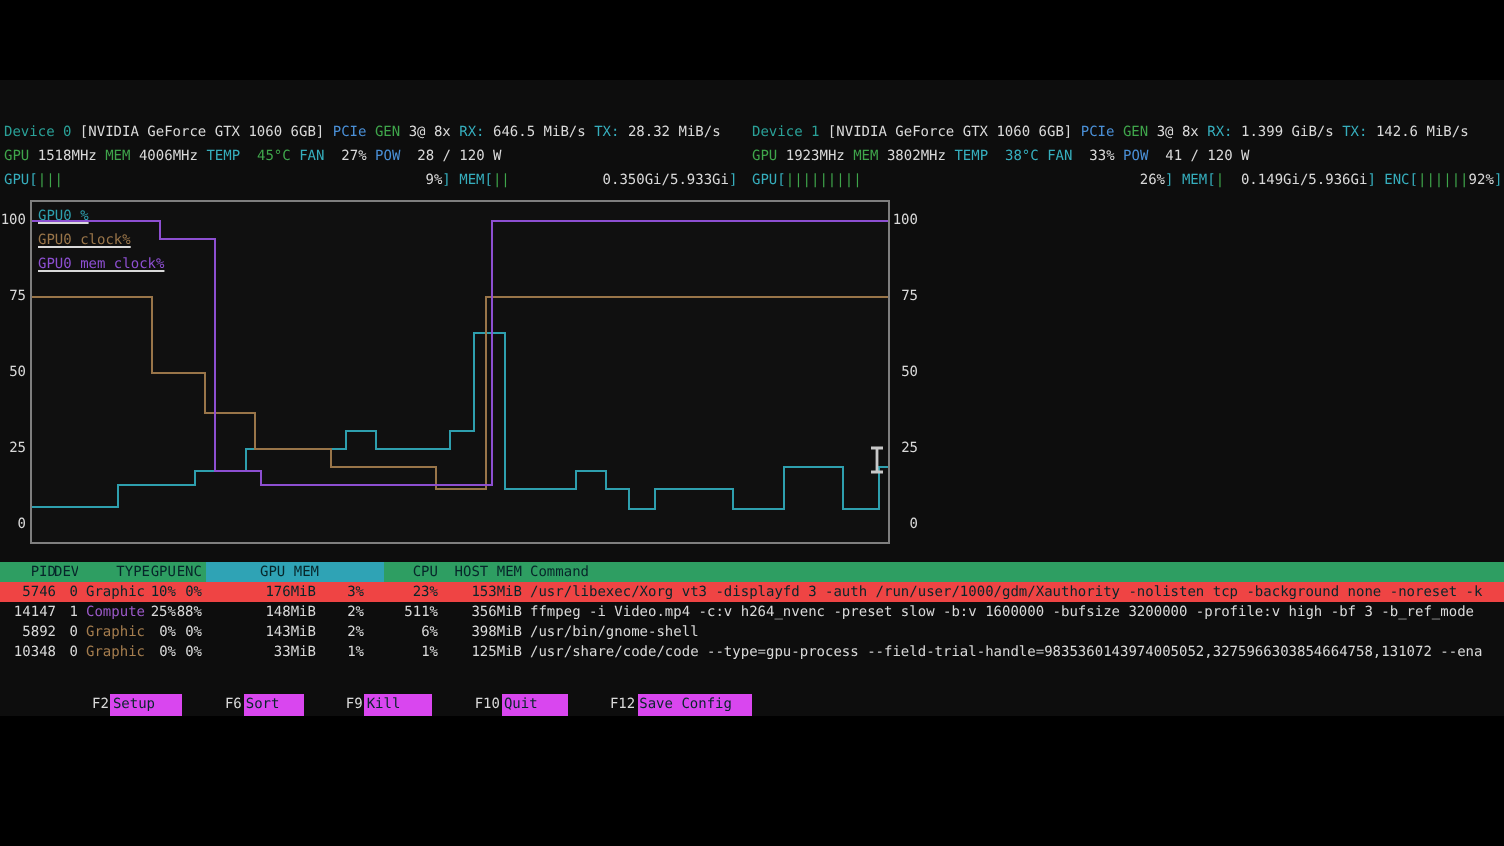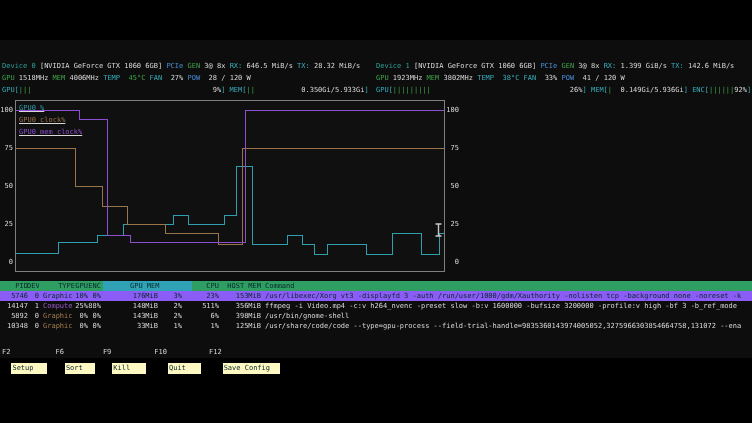--- a/index.html
+++ b/index.html
@@ -15,39 +15,39 @@
   .chartbox{position:absolute;top:60px;height:172px;border:1px solid #7f7f7f;
             box-sizing:border-box;background:#101010;}
   .chartbox svg{position:absolute;left:0;top:0;}
   .legend{position:absolute;left:3px;top:2px;text-decoration:underline;}
   .legend div{height:12px;white-space:pre;}
   .ytick{position:absolute;width:13px;text-align:right;height:10px;}
   
   .tblheader{position:absolute;left:0;top:241px;width:752px;height:10px;background:#2e9e62;color:#07262a;}
   .sortcol{position:absolute;left:103px;top:0;width:89px;height:10px;background:#2fa3b5;}
   .trow{position:absolute;left:0;width:752px;height:10px;}
-  .selrow{background:#8b5cf6;}
+  .selrow{background:#ef4444;}
   .selrow span{color:#07262a !important;}
   .cell{position:absolute;top:0;height:10px;white-space:pre;overflow:hidden;}
   .x-pid{left:2px;width:26px;text-align:right}
   .x-dev{left:27px;width:12px;text-align:right}
   .x-type{left:43px;width:32px;text-align:left}
   .x-gpu{left:71px;width:17px;text-align:right}
   .x-enc{left:88px;width:13px;text-align:right}
   .x-memh{left:130px;width:57px;text-align:left}
   .x-mem{left:130px;width:28px;text-align:right}
   .x-memp{left:166px;width:16px;text-align:right}
   .x-cpu{left:190px;width:29px;text-align:right}
   .x-host{left:223px;width:38px;text-align:right}
   .x-cmd{left:265px;width:486px;text-align:left}
   
-  .fbar{position:absolute;left:1px;top:307px;height:11px;display:flex;gap:7px;}
+  .fbar{position:absolute;left:1px;top:307px;height:11px;display:flex;gap:20px;padding-left:44px;}
   .fitem{display:flex;height:11px;}
   .fkey{color:#d9d9d9;padding:0 1px;}
-  .flabel{background:#fef9c3;color:#07262a;padding-left:1px;height:11px;display:inline-block;box-sizing:border-box;margin-top:16px;}
+  .flabel{background:#d946ef;color:#07262a;padding-left:1px;height:11px;display:inline-block;box-sizing:border-box;}
   
   .ibeam{position:absolute;left:434px;top:183px;width:9px;height:14px;}
 </style>
 </head>
 <body>
 
 <div class="stage">
   <div class="terminal">
 
     <div class="tline" id="dev0l0" style="left:2px;top:21px"><span class="st">Device 0</span><span class="sw"> [NVIDIA GeForce GTX 1060 6GB] </span><span class="sb">PCIe</span><span class="sw"> </span><span class="sg">GEN</span><span class="sw"> 3@ 8x </span><span class="sc">RX:</span><span class="sw"> 646.5 MiB/s </span><span class="sc">TX:</span><span class="sw"> 28.32 MiB/s</span></div>

